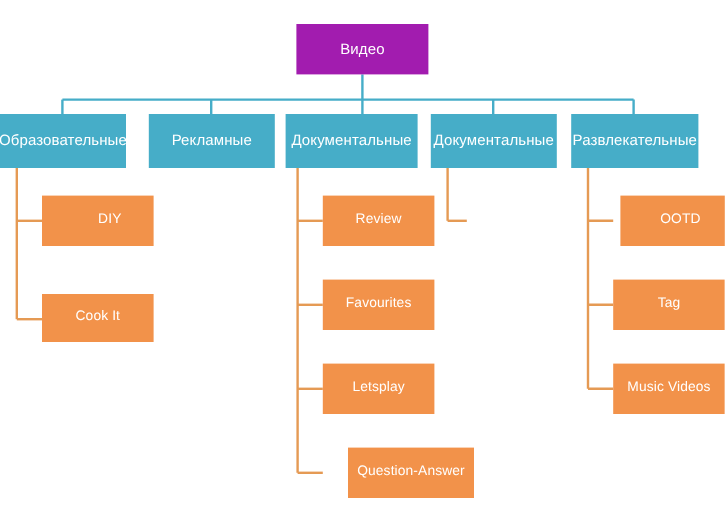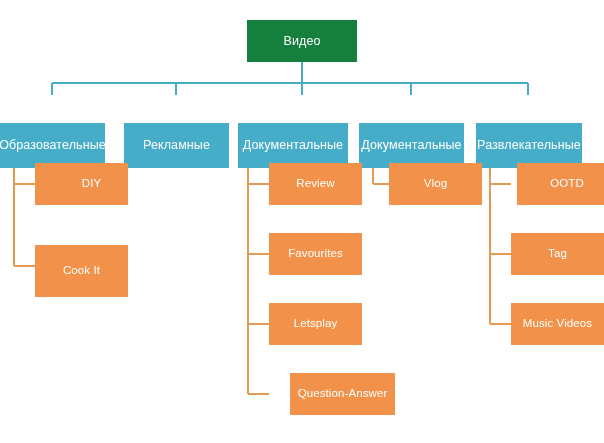--- a/index.html
+++ b/index.html
@@ -35,27 +35,26 @@
     display: flex;
     align-items: center;
     justify-content: center;
     text-align: center;
     color: #ffffff;
     line-height: 1.15;
     letter-spacing: 0.1px;
     overflow: hidden;
   }
   .node-root {
-    background: #15803d;
+    background: #a21caf;
     font-size: 12.5px;
   }
   .node-category {
     background: #46adc8;
     font-size: 12.5px;
-    margin-top: 28px;
   }
   .node-leaf {
     background: #f2924a;
     font-size: 11.5px;
   }
 </style>
 </head>
 <body>
 
 <div id="diagram-canvas">
@@ -107,40 +106,37 @@
   <div class="node node-category" style="left:359px; top:95px; width:105px; height:45px;">
     <span>Документальные</span>
   </div>
   <div class="node node-category" style="left:476px; top:95px; width:106px; height:45px;">
     <span>Развлекательные</span>
   </div>
 
   <div class="node node-leaf" style="left:35px; top:163px; width:93px; height:42px;padding-left:20px;">
     <span>DIY</span>
   </div>
-  <div class="node node-leaf" style="left:35px; top:245px; width:93px; height:52px;">
+  <div class="node node-leaf" style="left:35px; top:245px; width:93px; height:40px;">
     <span>Cook It</span>
   </div>
 
   <div class="node node-leaf" style="left:269px; top:163px; width:93px; height:42px;">
     <span>Review</span>
   </div>
   <div class="node node-leaf" style="left:269px; top:233px; width:93px; height:42px;">
     <span>Favourites</span>
   </div>
   <div class="node node-leaf" style="left:269px; top:303px; width:93px; height:42px;">
     <span>Letsplay</span>
   </div>
   <div class="node node-leaf" style="left:269px; top:373px; width:105px; height:42px;margin-left:21px;">
     <span>Question-Answer</span>
   </div>
 
-  <div class="node node-leaf" style="left:389px; top:163px; width:93px; height:42px;">
-    <span>Vlog</span>
-  </div>
 
   <div class="node node-leaf" style="left:517px; top:163px; width:100px; height:42px;">
     <span>OOTD</span>
   </div>
   <div class="node node-leaf" style="left:511px; top:303px; width:93px; height:42px;">
     <span>Music Videos</span>
   </div>
   <div class="node node-leaf" style="left:511px; top:233px; width:93px; height:42px;">
     <span>Tag</span>
   </div>

